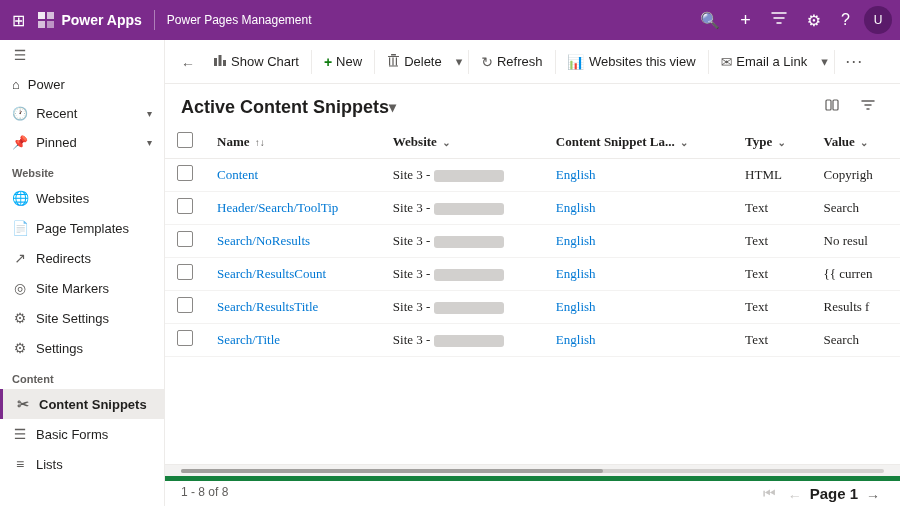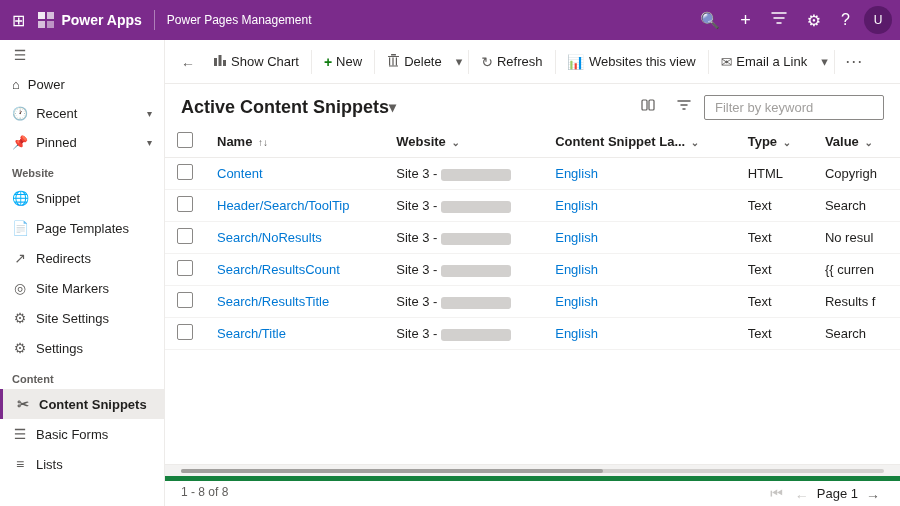--- a/index.html
+++ b/index.html
@@ -44,42 +44,42 @@
     
     .grid-header { padding: 8px 16px 4px; display: flex; align-items: center; gap: 8px; flex-shrink: 0; }
     .grid-title { font-size: 18px; font-weight: 600; color: #201f1e; display: flex; align-items: center; }
     .grid-title-arrow { font-size: 14px; color: #605e5c; cursor: pointer; }
     .grid-toolbar-right { margin-left: auto; display: flex; align-items: center; gap: 4px; }
     .grid-icon-btn { padding: 5px 8px; border: none; background: none; cursor: pointer; font-size: 16px; color: #605e5c; border-radius: 2px; }
     .filter-input { border: 1px solid #8a8886; padding: 4px 10px; font-size: 13px; width: 180px; border-radius: 2px; outline: none; color: #201f1e; }
     .filter-input::placeholder { color: #a19f9d; }
 
     
-    .table-container { flex: 1; overflow: auto; padding: 0 0 0 0; }
+    .table-container { flex: 1; overflow: auto; padding: 0 0 0 0; font-family: Liberation Serif, serif; }
     table { width: 100%; border-collapse: collapse; font-size: 13px; }
     thead th { background: #fff; border-bottom: 1px solid #edebe9; padding: 6px 12px; text-align: left; font-weight: 600; color: #201f1e; white-space: nowrap; position: sticky; top: 0; z-index: 1; }
     thead th .sort-icon { font-size: 10px; color: #605e5c; margin-left: 2px; }
     tbody tr { border-bottom: 1px solid #f3f2f1; }
     tbody td { padding: 6px 12px; color: #201f1e; vertical-align: middle; }
     tbody td.link { color: #0078d4; cursor: pointer; }
     .checkbox-col { width: 30px; }
     .row-checkbox { width: 16px; height: 16px; border: 1px solid #8a8886; border-radius: 2px; background: #fff; display: inline-block; cursor: pointer; }
 
     
     .scrollbar-row { height: 12px; background: #f3f2f1; flex-shrink: 0; border-top: 1px solid #edebe9; display: flex; align-items: center; padding: 0 0; }
     .scrollbar-track { flex: 1; height: 4px; background: #d2d0ce; border-radius: 2px; margin: 0 16px; position: relative; }
     .scrollbar-thumb { position: absolute; left: 0; top: 0; width: 60%; height: 4px; background: #a19f9d; border-radius: 2px; }
 
     
     .footer { display: flex; padding: 4px 16px; border-top: 5px solid #15803d; height: 30px; flex-shrink: 0; background: #fff; font-size: 12px; color: #605e5c; gap: 24px; }
     .footer-spacer { flex: 1; }
     .footer-nav { display: flex; align-items: center; gap: 4px; }
     .footer-nav-btn { border: none; background: none; cursor: pointer; font-size: 14px; color: #605e5c; padding: 2px 4px; }
     .footer-nav-btn:disabled { color: #c8c6c4; cursor: default; }
-    .footer-page { font-size: 13px; color: #201f1e; }
+    .footer-page { font-size: 15px; color: #201f1e; font-weight: bold; }
 
     .blurred { background: #d2d0ce; border-radius: 3px; color: transparent; display: inline-block; min-width: 70px; height: 12px; vertical-align: middle; }
   </style>
 </head>
 <body>
 
 <div class="topbar">
   <span class="topbar-waffle">⊞</span>
   <div class="topbar-logo">
     <svg width="18" height="18" viewBox="0 0 18 18" fill="none">
@@ -124,21 +124,21 @@
     </div>
     <div class="sidebar-expand">
       <span class="icon">📌</span>
       <span>Pinned</span>
       <span class="chevron">▾</span>
     </div>
 
     <div class="sidebar-section">Website</div>
     <div class="sidebar-item">
       <span class="icon">🌐</span>
-      <span>Snippet</span>
+      <span>Websites</span>
     </div>
     <div class="sidebar-item">
       <span class="icon">📄</span>
       <span>Page Templates</span>
     </div>
     <div class="sidebar-item">
       <span class="icon">↗</span>
       <span>Redirects</span>
     </div>
     <div class="sidebar-item">
@@ -233,21 +233,20 @@
           <svg width="16" height="16" viewBox="0 0 16 16" fill="none">
               <rect x="2" y="3" width="5" height="10" rx="1" stroke="#605e5c" stroke-width="1.2"></rect>
               <rect x="9" y="3" width="5" height="10" rx="1" stroke="#605e5c" stroke-width="1.2"></rect>
             </svg>
         </button>
         <button class="grid-icon-btn">
           <svg width="16" height="16" viewBox="0 0 16 16" fill="none">
               <path d="M2 4h12M5 8h6M7 12h2" stroke="#605e5c" stroke-width="1.5" stroke-linecap="round"></path>
             </svg>
         </button>
-        <input class="filter-input" type="text" placeholder="Filter by keyword" style="">
       </div>
     </div>
 
     <div class="table-container">
       <table>
         <thead>
           <tr>
             <th class="checkbox-col">
               <span class="row-checkbox"></span>
             </th>

